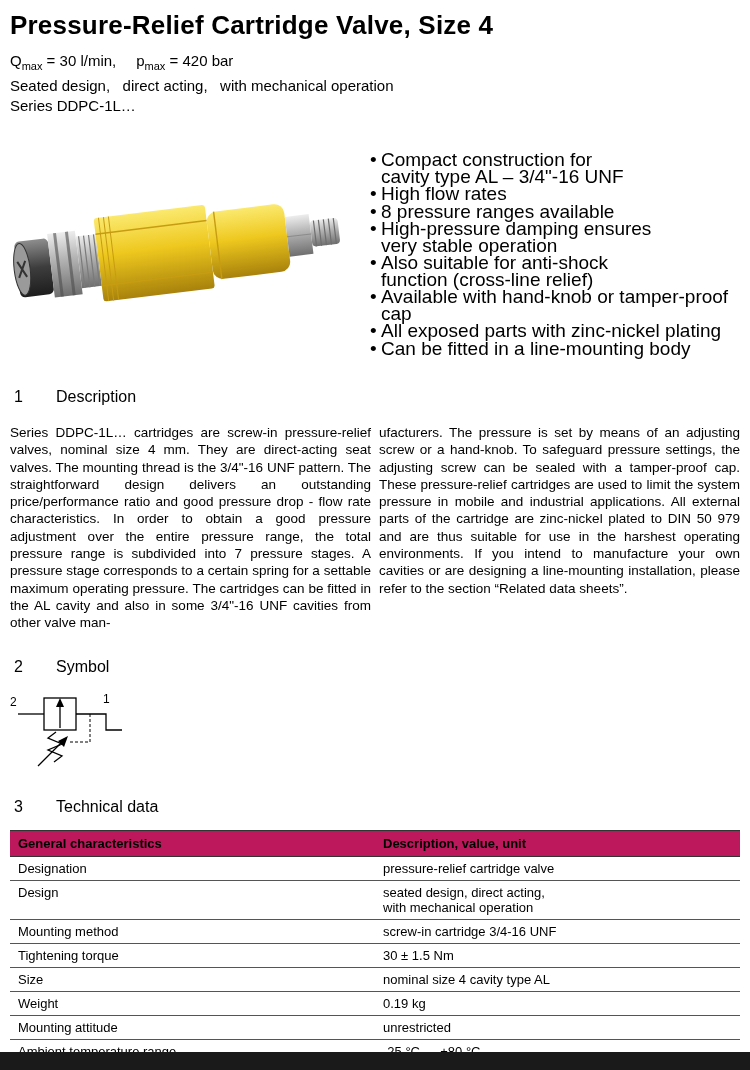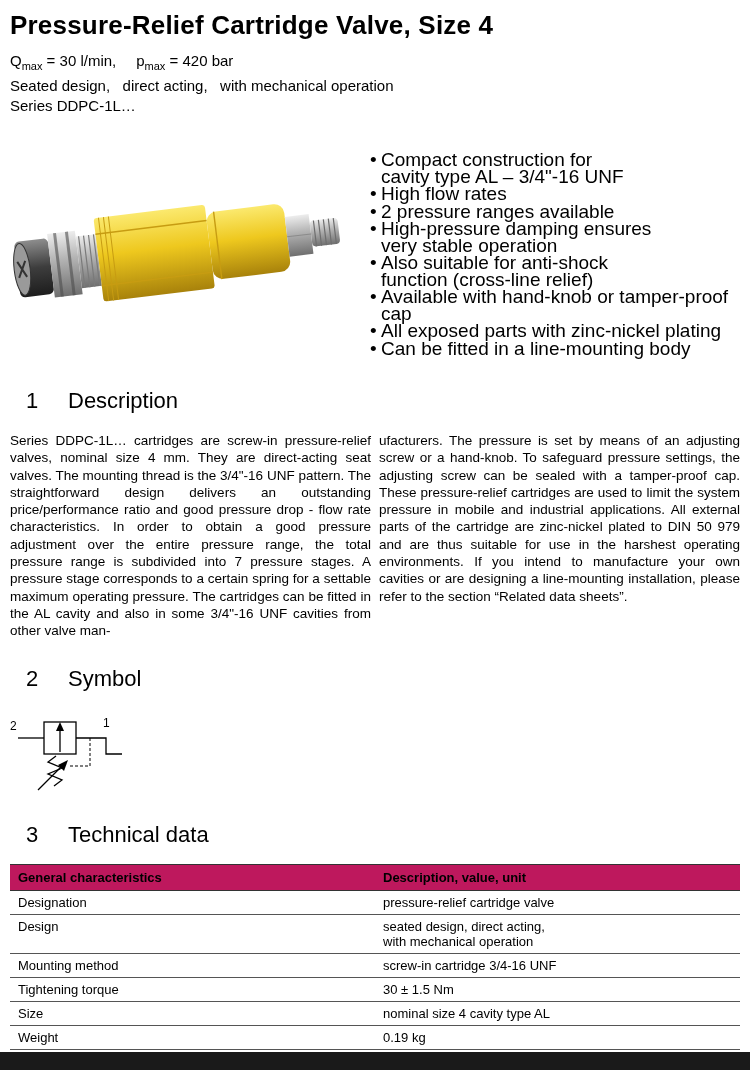--- a/index.html
+++ b/index.html
@@ -13,21 +13,21 @@
   .specline sub{font-size:11px;text-align:right;}
   .spec-gap{display:inline-block;width:20px;}
   .subline{font-size:15px;line-height:20px;white-space:pre-wrap;}
 
   .hero{display:flex;margin-top:34px;}
   .photo{width:360px;height:200px;flex:0 0 auto;position:relative;}
   .features{flex:1;margin:0;padding:2px 0 0 0;list-style:none;font-size:19px;line-height:16.5px;}
   .features li{position:relative;padding-left:11px;white-space:pre-line;margin:0 0 1px;}
   .features li::before{content:"•";position:absolute;left:0;top:0;}
 
-  .sec{font-size:22px;font-weight:400;margin:16px;}
+  .sec{font-size:16px;font-weight:400;margin:4px;}
   .sec .num{display:inline-block;width:42px;}
   .sec-desc{margin-top:30px;}
   .cols{display:flex;gap:8px;margin-top:18px;}
   .col{flex:1;font-size:13.5px;line-height:17.3px;text-align:justify;}
 
   .sec-symbol{margin-top:26px;}
   .symbol-wrap{position:relative;width:160px;height:86px;margin-top:8px;}
   .port-label{position:absolute;font-size:12px;}
   .port-left{left:0;top:11px;}
   .port-right{left:93px;top:8px;}
@@ -90,21 +90,21 @@
           <path d="M278,100 H302" stroke="#8b8b8b" stroke-width="1"></path>
           <rect x="302" y="87" width="28" height="26" rx="4" fill="url(#gMetal)"></rect>
           <path d="M306,87 V113 M311,87 V113 M316,87 V113 M321,87 V113 M326,87 V113" stroke="#6e6e6e" stroke-width="1.2"></path>
         </g>
       </svg>
     </div>
     <ul class="features">
       <li>Compact construction for
 cavity type AL – 3/4"-16 UNF</li>
       <li>High flow rates</li>
-      <li>2 pressure ranges available</li>
+      <li>8 pressure ranges available</li>
       <li>High-pressure damping ensures
 very stable operation</li>
       <li>Also suitable for anti-shock
 function (cross-line relief)</li>
       <li>Available with hand-knob or tamper-proof cap</li>
       <li>All exposed parts with zinc-nickel plating</li>
       <li>Can be fitted in a line-mounting body</li>
     </ul>
   </div>
 

